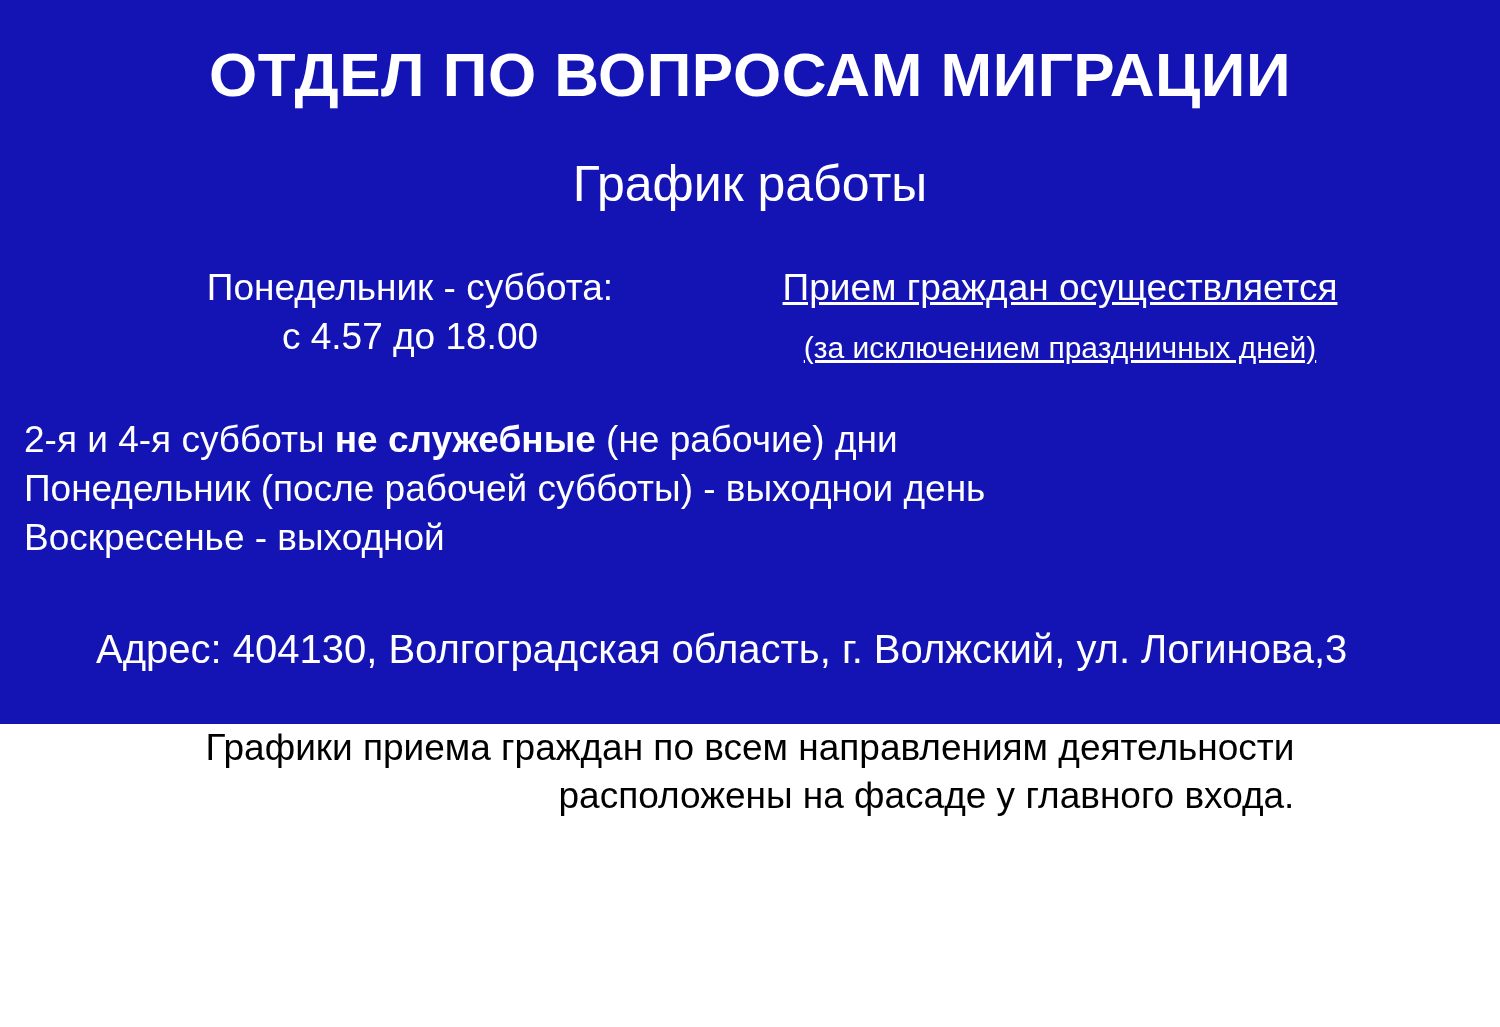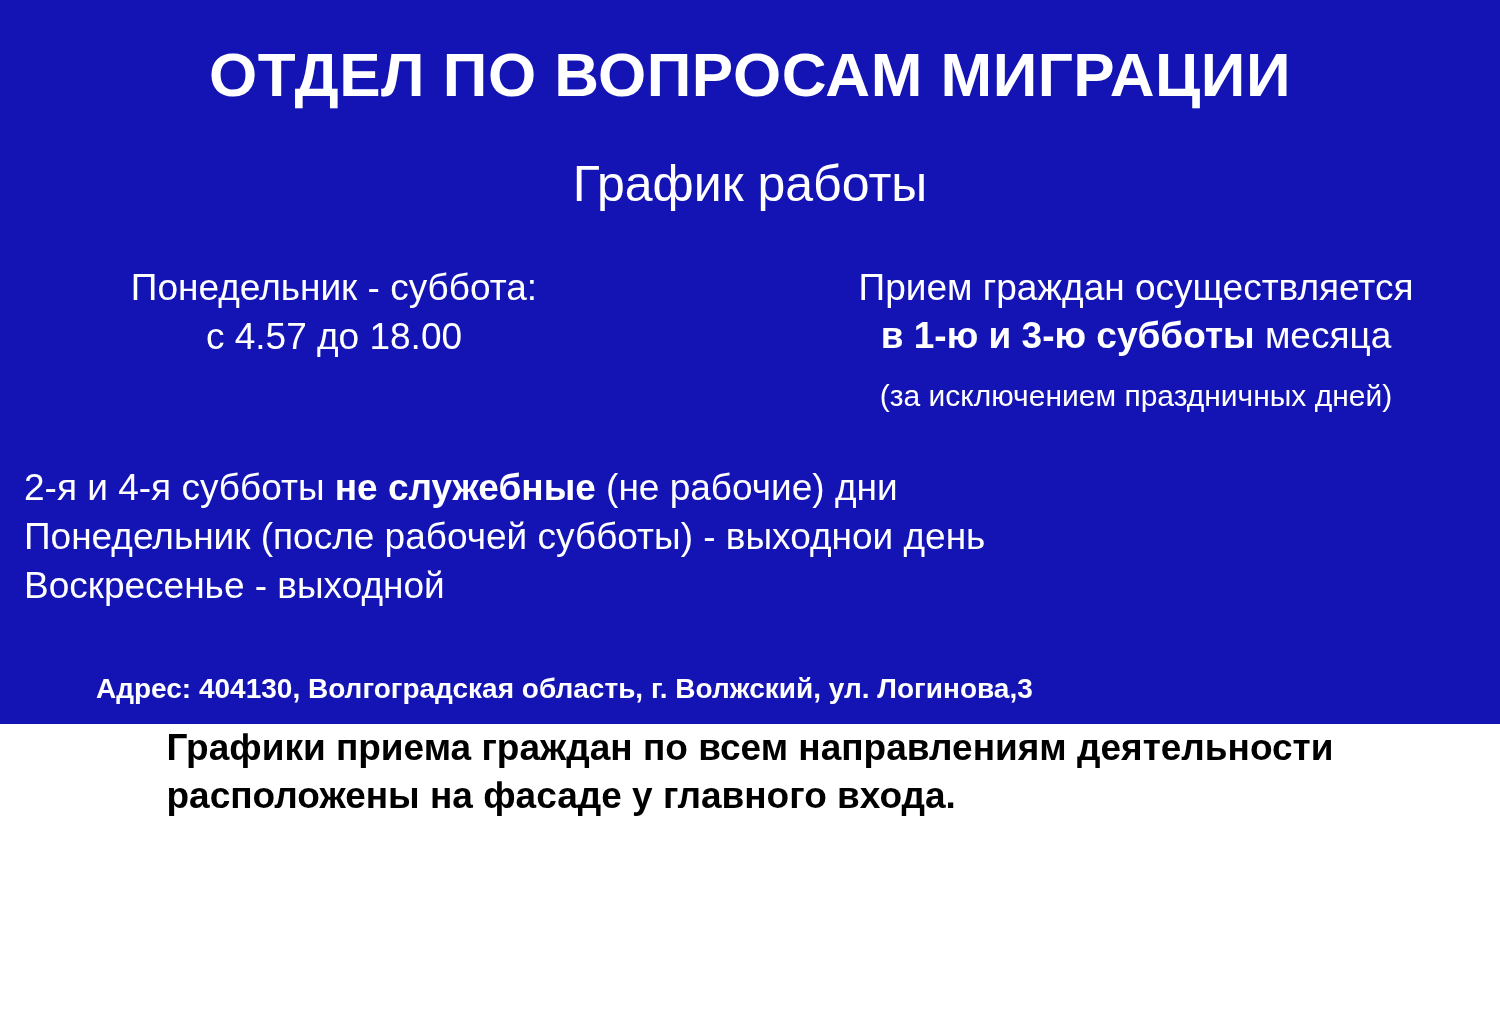--- a/index.html
+++ b/index.html
@@ -51,62 +51,62 @@
   .subtitle {
     text-align: center;
     font-size: 50px;
     font-weight: normal;
     margin: 0;
     padding-top: 48px;
     line-height: 1.1;
   }
   .two-col {
     display: flex;
-    justify-content: space-between;
+    justify-content: center;
     align-items: flex-start;
     padding-top: 52px;
   }
   .col-left {
     width: 620px;
     text-align: center;
     font-size: 37px;
     line-height: 1.32;
   }
   .col-right {
     width: 680px;
     text-align: center;
     font-size: 37px;
     line-height: 1.3;
+    text-decoration: underline;
   }
   .col-right .note {
     font-size: 30px;
     line-height: 1.25;
     display: block;
     margin-top: 17px;
   }
   .b {
     font-weight: bold;
   }
   .mid-block {
     font-size: 37px;
     line-height: 1.33;
     padding-top: 48px;
   }
   .contacts {
     padding-top: 60px;
     padding-left: 72px;
-    font-size: 28px;
+    font-size: 40px;
     line-height: 1.35;
     text-align: left;
-    font-weight: bold;
   }
   .footer-text {
-    text-align: left;
+    text-align: right;
     font-size: 37px;
-    font-weight: bold;
+    font-weight: normal;
     line-height: 1.3;
     padding: 0 40px;
     margin: 0;
   }
   .line {
     display: block;
   }
 </style>
 </head>
 <body>
@@ -121,21 +121,20 @@
 
     <div class="two-col">
 
       <div class="col-left">
         <span class="line">Понедельник - суббота:</span>
         <span class="line">с 4.57 до 18.00</span>
       </div>
 
       <div class="col-right">
         <span class="line">Прием граждан осуществляется</span>
-        <span class="line"><span class="b">в 1-ю и 3-ю субботы</span><span> месяца</span></span>
         <span class="note">(за исключением праздничных дней)</span>
       </div>
 
     </div>
 
     <div class="mid-block">
       <span class="line"><span>2-я и 4-я субботы </span><span class="b">не служебные</span><span> (не рабочие) дни</span></span>
       <span class="line">Понедельник (после рабочей субботы) - выходнои день</span>
       <span class="line">Воскресенье - выходной</span>
     </div>

